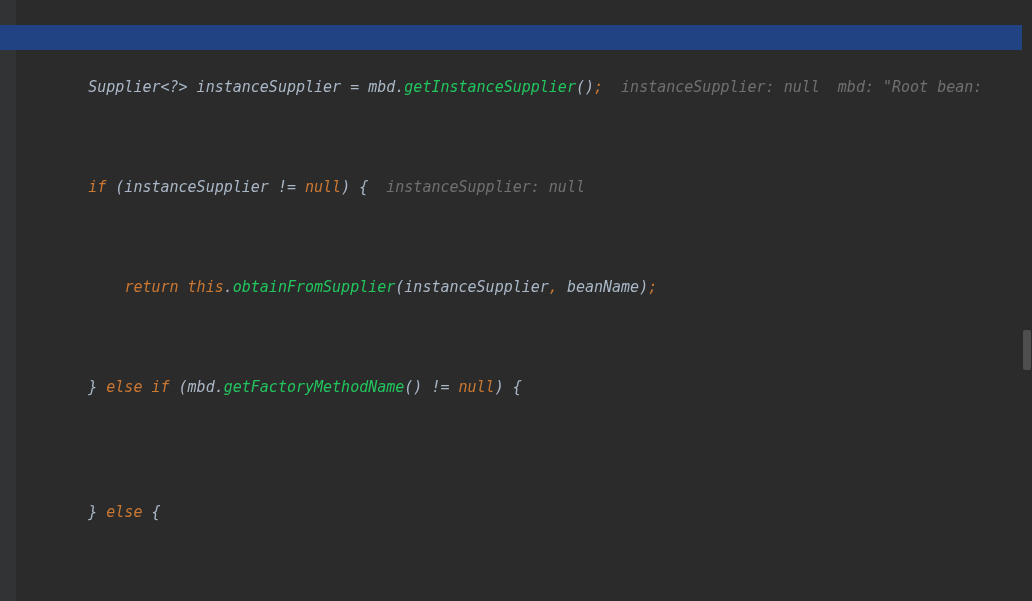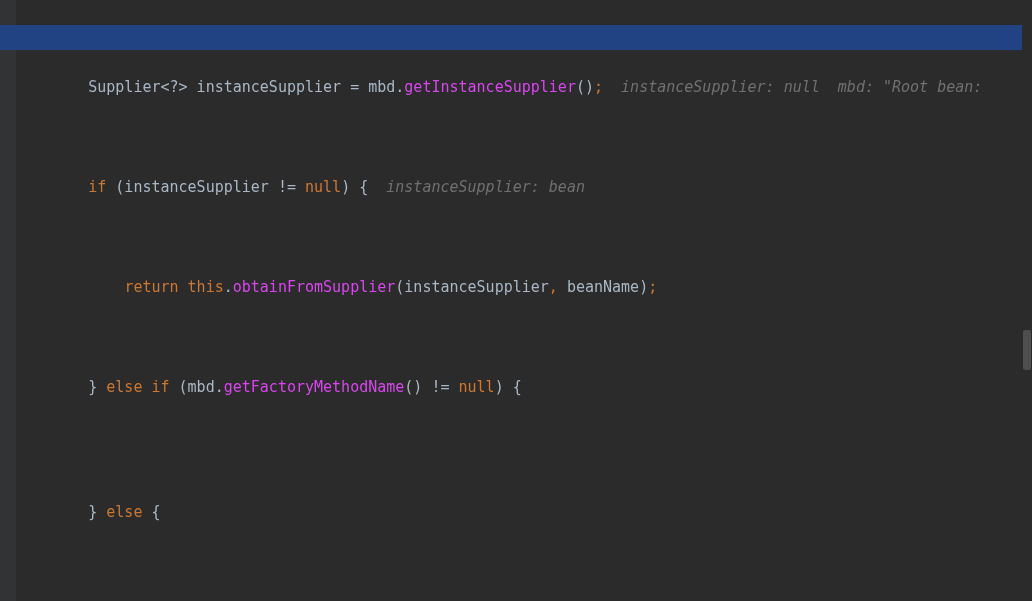--- a/index.html
+++ b/index.html
@@ -40,24 +40,24 @@
   }
   .hl-full {
     position: absolute;
     left: 0;
     right: 0;
     top: 25px;
     height: 25px;
     background: #214283;
     z-index: 0;
   }
-  .line > * { position: relative; z-index: 1; }
+  .line > * { position: relative; z-index: 1; font-style: italic; }
   .k   { color: #cc7832; }   
   .id  { color: #a9b7c6; }   
-  .m   { color: #d946ef; }
+  .m   { color: #22c55e; }
   .hint{ color: #707070; font-style: italic; }
   .scrollbar {
     position: absolute;
     right: 0;
     top: 0;
     width: 10px;
     height: 100%;
     background: #2b2b2b;
   }
   .thumb {
@@ -73,21 +73,21 @@
 </head>
 <body>
 
 <div class="editor">
   <div class="gutter"></div>
   <div class="hl-full"></div>
   <div class="code">
 
     <div class="line"><span class="id">        </span><span class="id">Supplier&lt;?&gt; instanceSupplier = mbd.</span><span class="m">getInstanceSupplier</span><span class="id">()</span><span class="k">;</span><span class="hint">  instanceSupplier: null  mbd: "Root bean:</span></div>
 
-    <div class="line"><span class="id">        </span><span class="k">if</span><span class="id"> (instanceSupplier != </span><span class="k">null</span><span class="id">) {  </span><span class="hint">instanceSupplier: bean</span></div>
+    <div class="line"><span class="id">        </span><span class="k">if</span><span class="id"> (instanceSupplier != </span><span class="k">null</span><span class="id">) {  </span><span class="hint">instanceSupplier: null</span></div>
 
     <div class="line"><span class="id">            </span><span class="k">return</span><span class="id"> </span><span class="k">this</span><span class="id">.</span><span class="m">obtainFromSupplier</span><span class="id">(instanceSupplier</span><span class="k">,</span><span class="id"> beanName)</span><span class="k">;</span></div>
 
     <div class="line"><span class="id">        </span><span class="id">} </span><span class="k">else</span><span class="id"> </span><span class="k">if</span><span class="id"> (mbd.</span><span class="m">getFactoryMethodName</span><span class="id">() != </span><span class="k">null</span><span class="id">) {</span></div>
 
 
     <div class="line"><span class="id">        </span><span class="id">} </span><span class="k">else</span><span class="id"> {</span></div>
 
     
 

